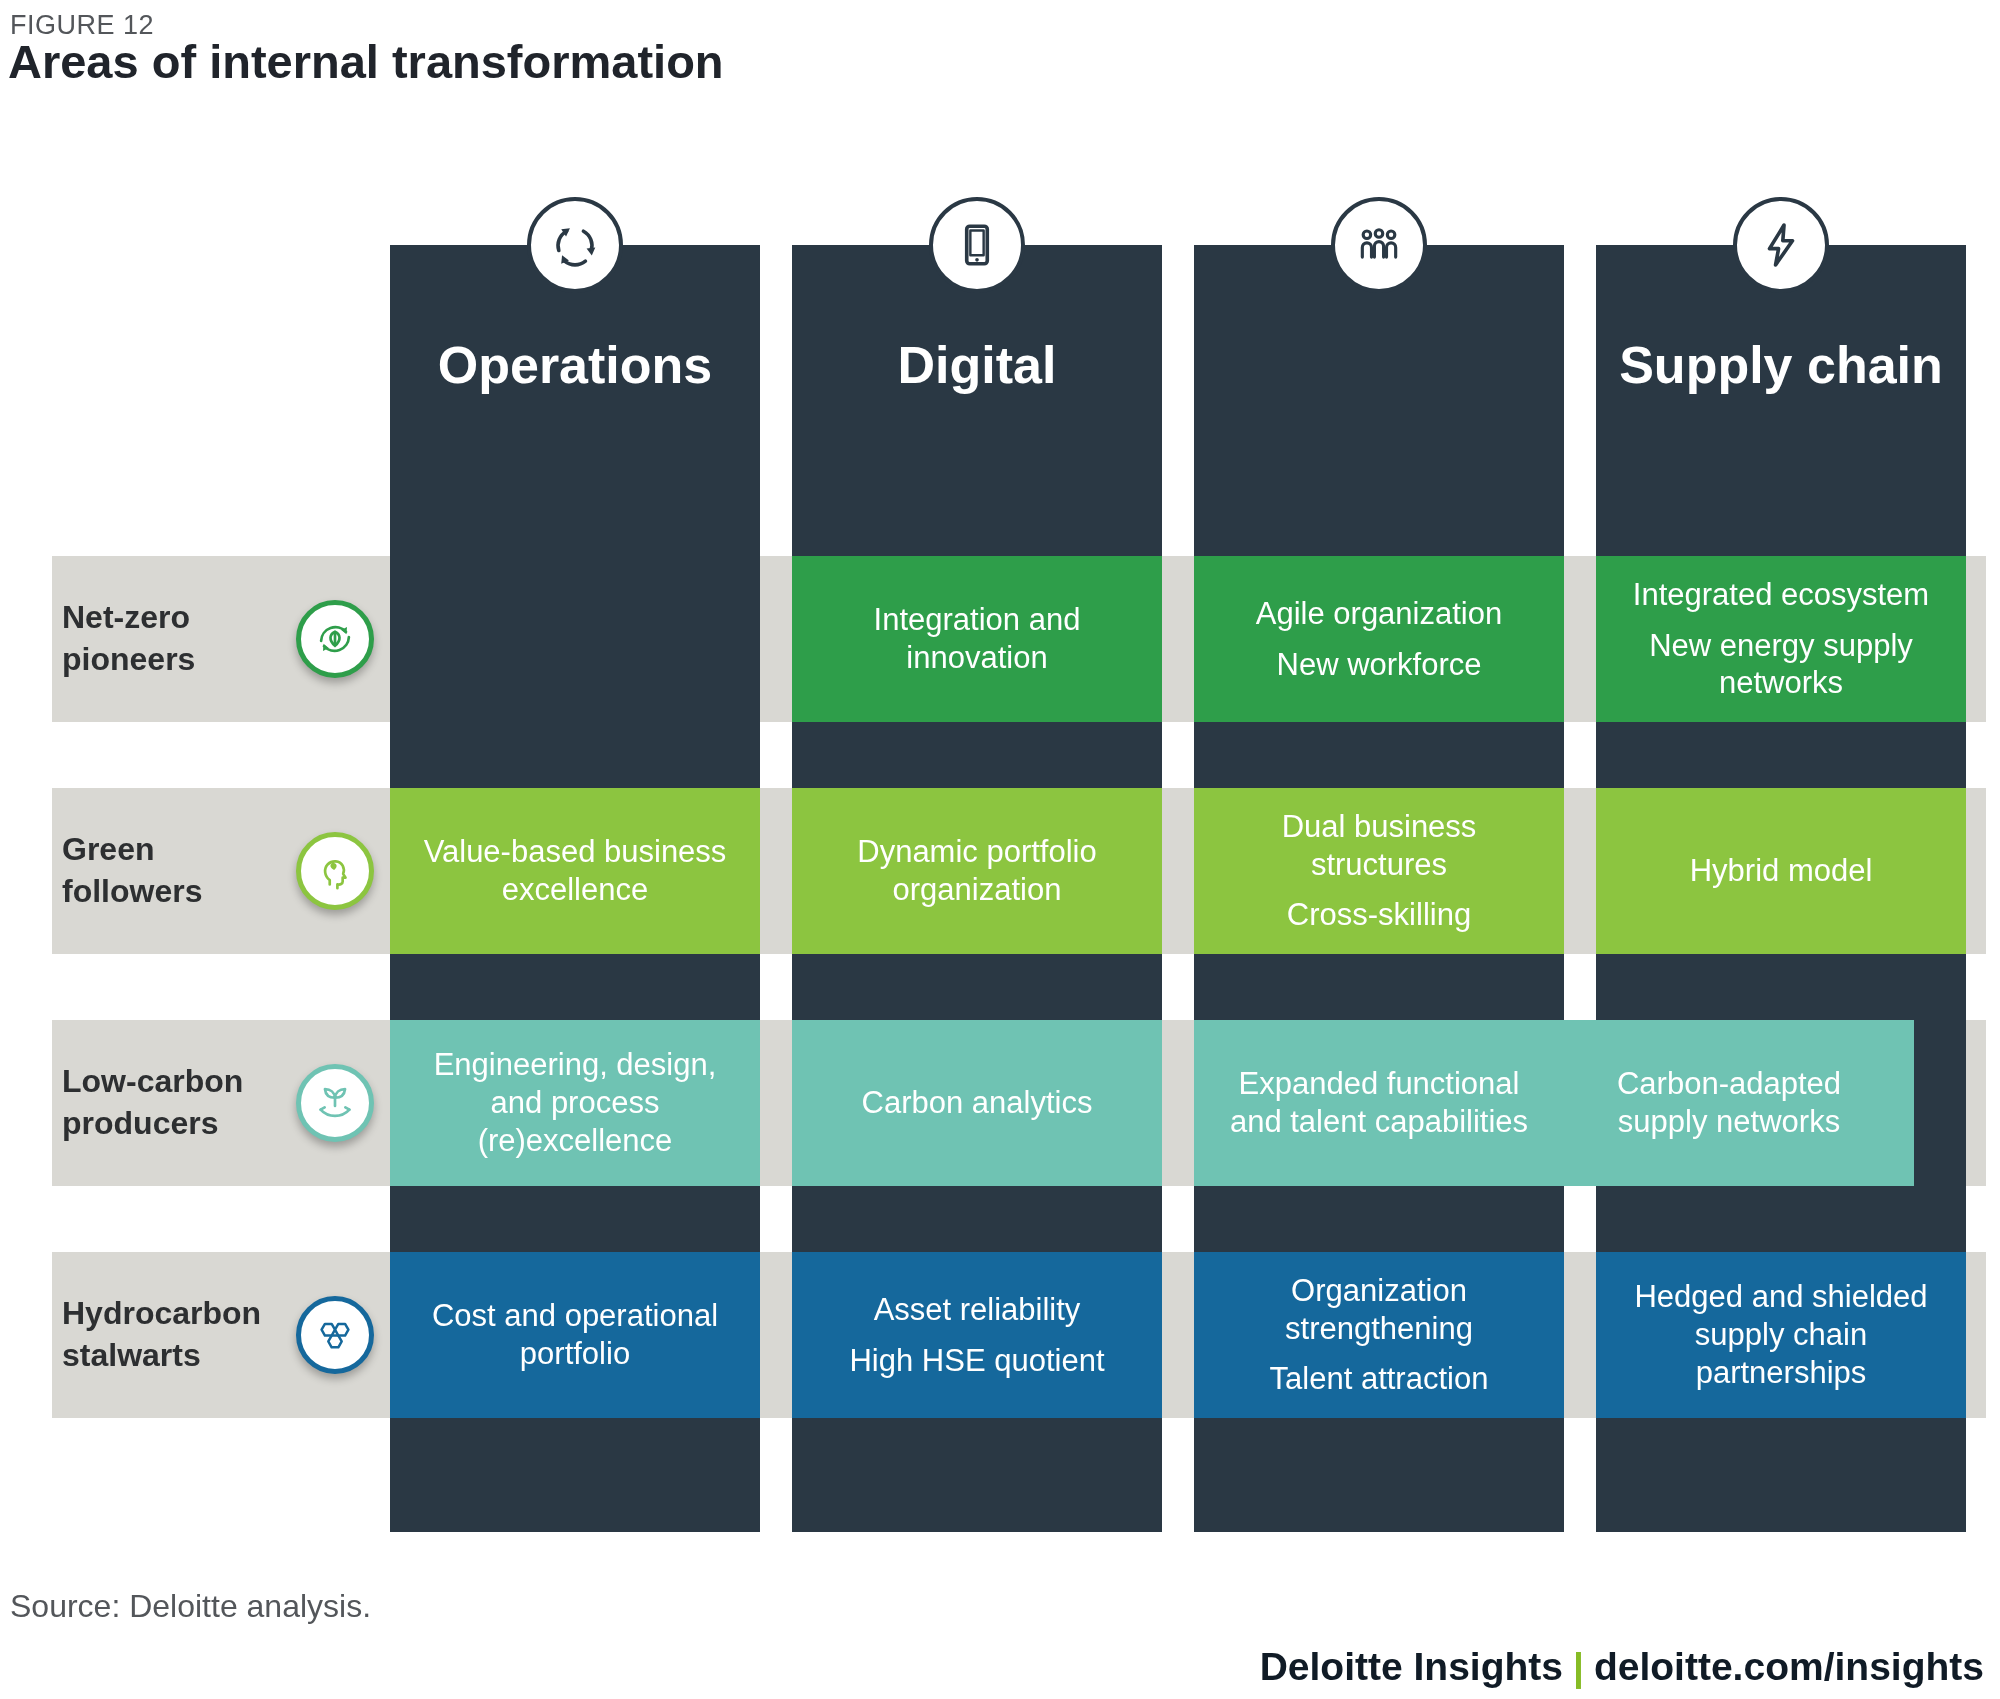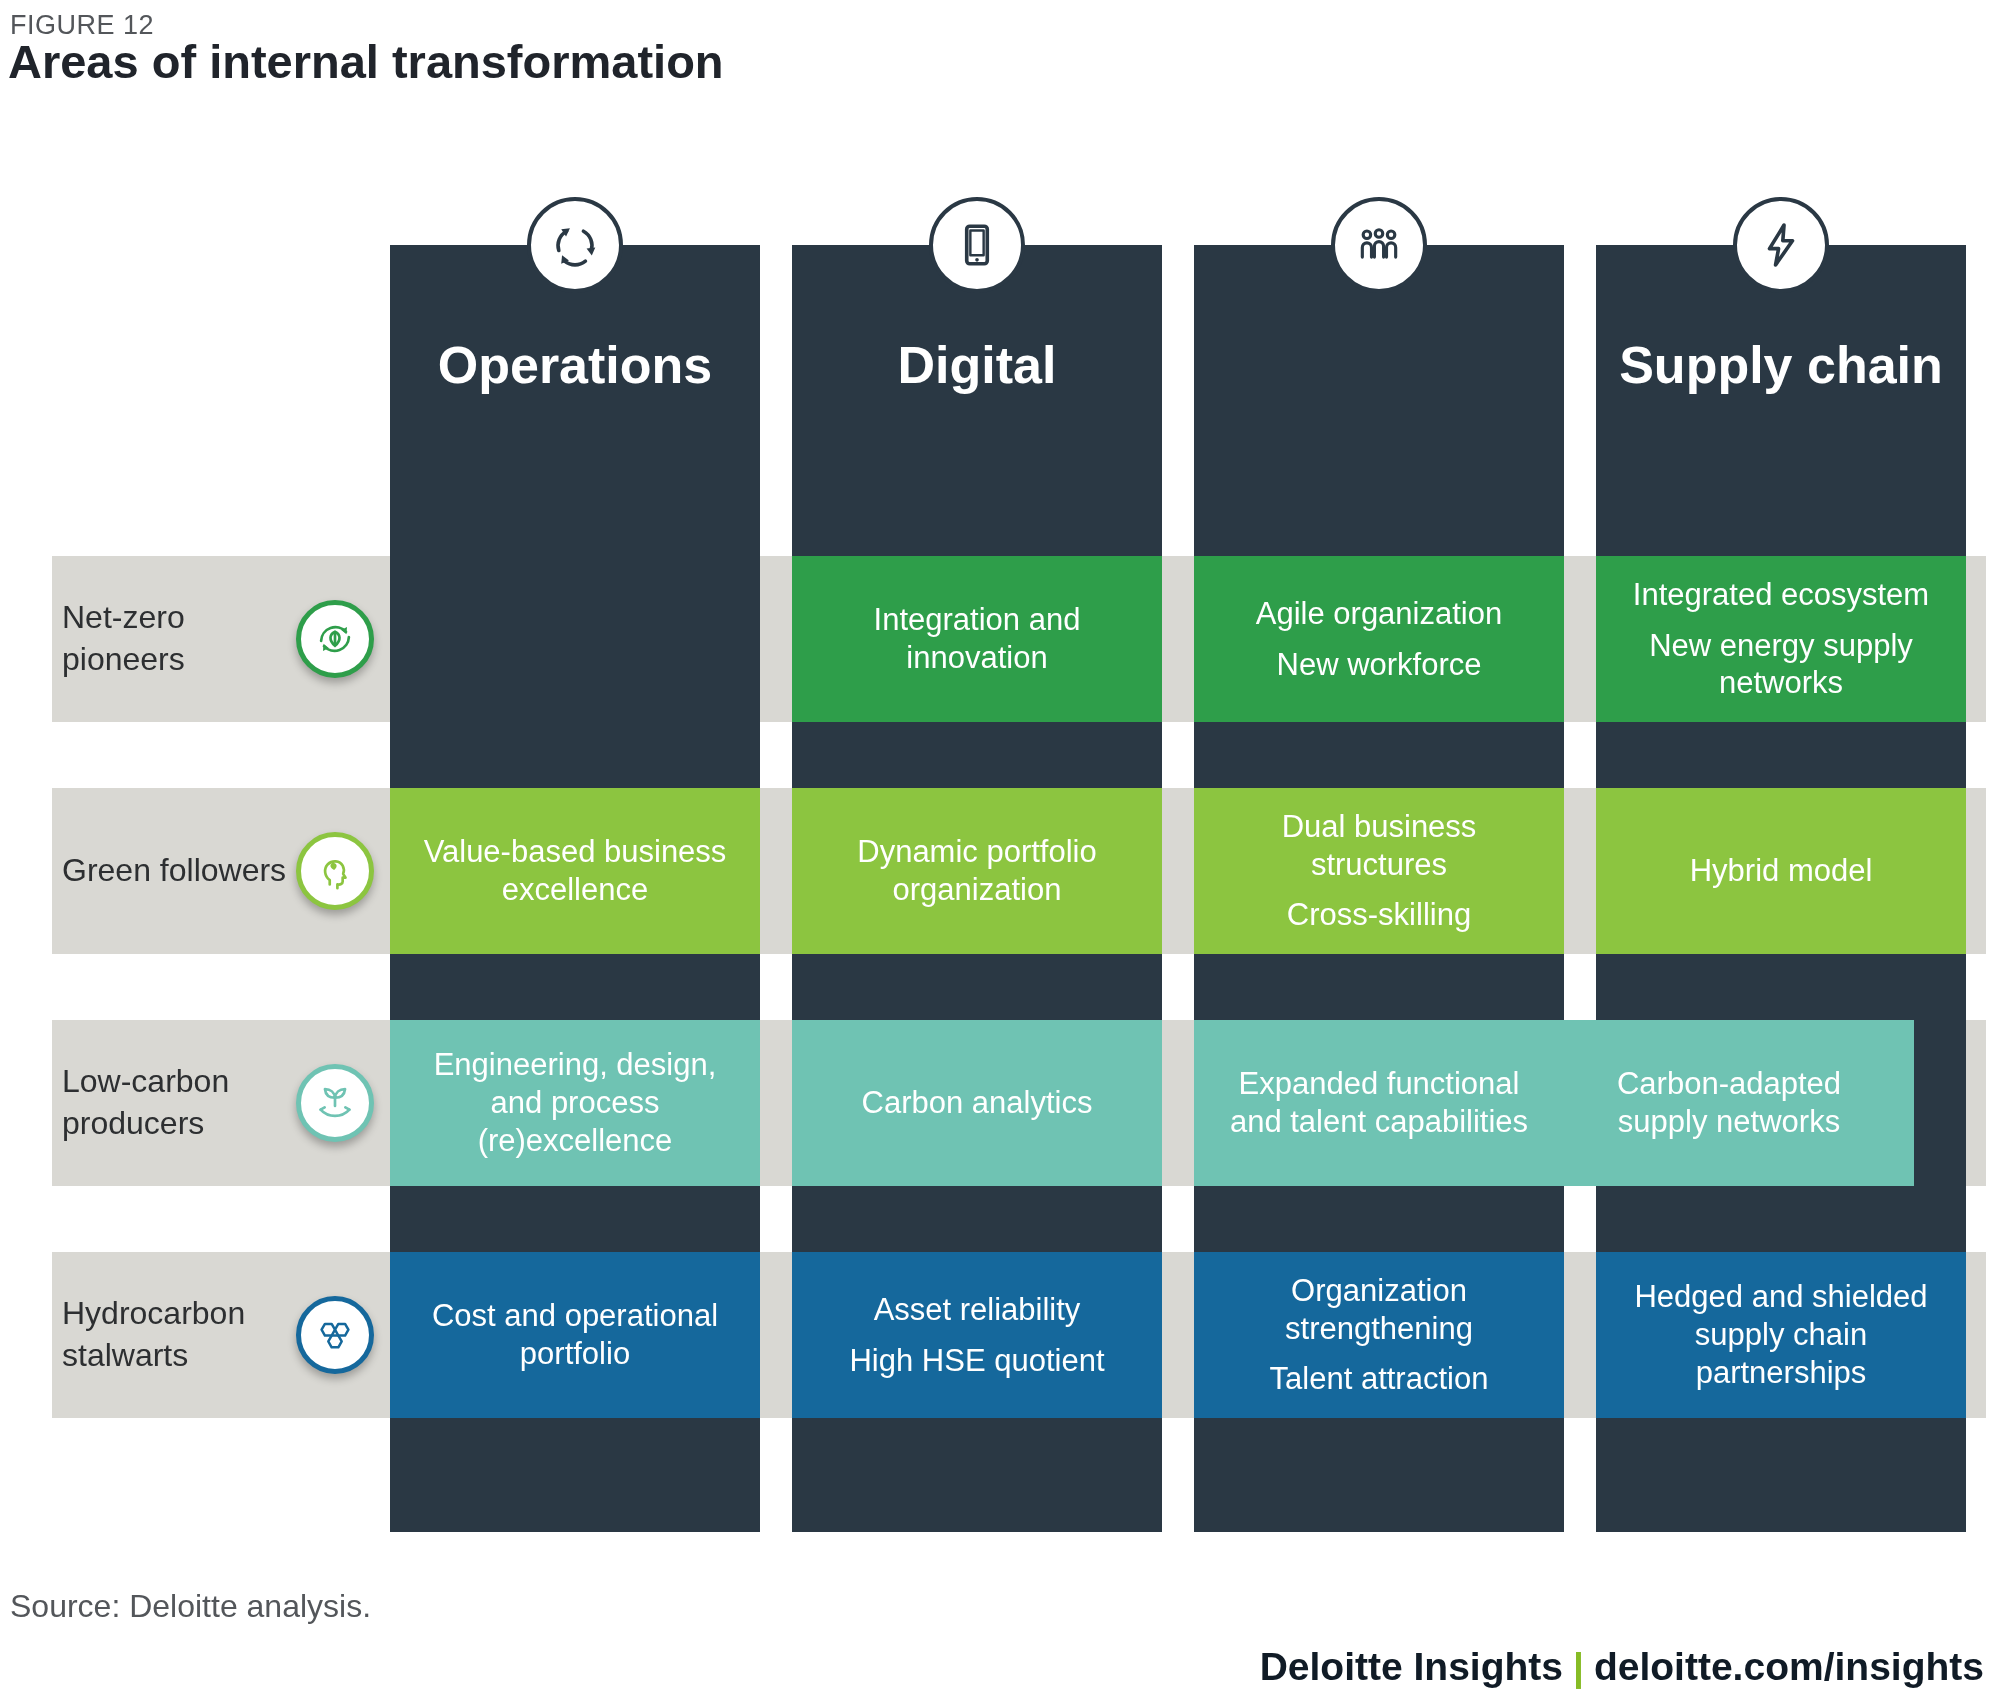--- a/index.html
+++ b/index.html
@@ -26,21 +26,21 @@
         display:flex;flex-direction:column;align-items:center;justify-content:center;gap:13px;
         color:#ffffff;text-align:center;padding:6px 24px;}
   .cell p{margin:0;font-size:31px;line-height:1.22;}
   .c-green{background:#2e9e4a;}
   .c-lime{background:#8cc540;}
   .c-teal{background:#6fc3b3;}
   .c-blue{background:#15689c;}
 
   
   .row-label{position:absolute;left:62px;width:232px;height:166px;z-index:2;
-             display:flex;align-items:center;font-size:32px;font-weight:normal;color:#2d2f31;line-height:1.3;}
+             display:flex;align-items:center;font-size:32px;font-weight:bold;color:#2d2f31;line-height:1.3;}
   .badge{position:absolute;left:296px;width:78px;height:78px;border-radius:50%;background:#ffffff;
          box-sizing:border-box;display:flex;align-items:center;justify-content:center;z-index:2;
          box-shadow:0 5px 8px rgba(0,0,0,0.28);}
   .badge svg{width:46px;height:46px;}
   .b-green{border:5px solid #2e9e4a;}
   .b-lime{border:5px solid #8cc540;}
   .b-teal{border:5px solid #6fc3b3;}
   .b-blue{border:5px solid #15689c;}
 
   .source{position:absolute;left:10px;top:1588px;font-size:32px;color:#53565a;}

